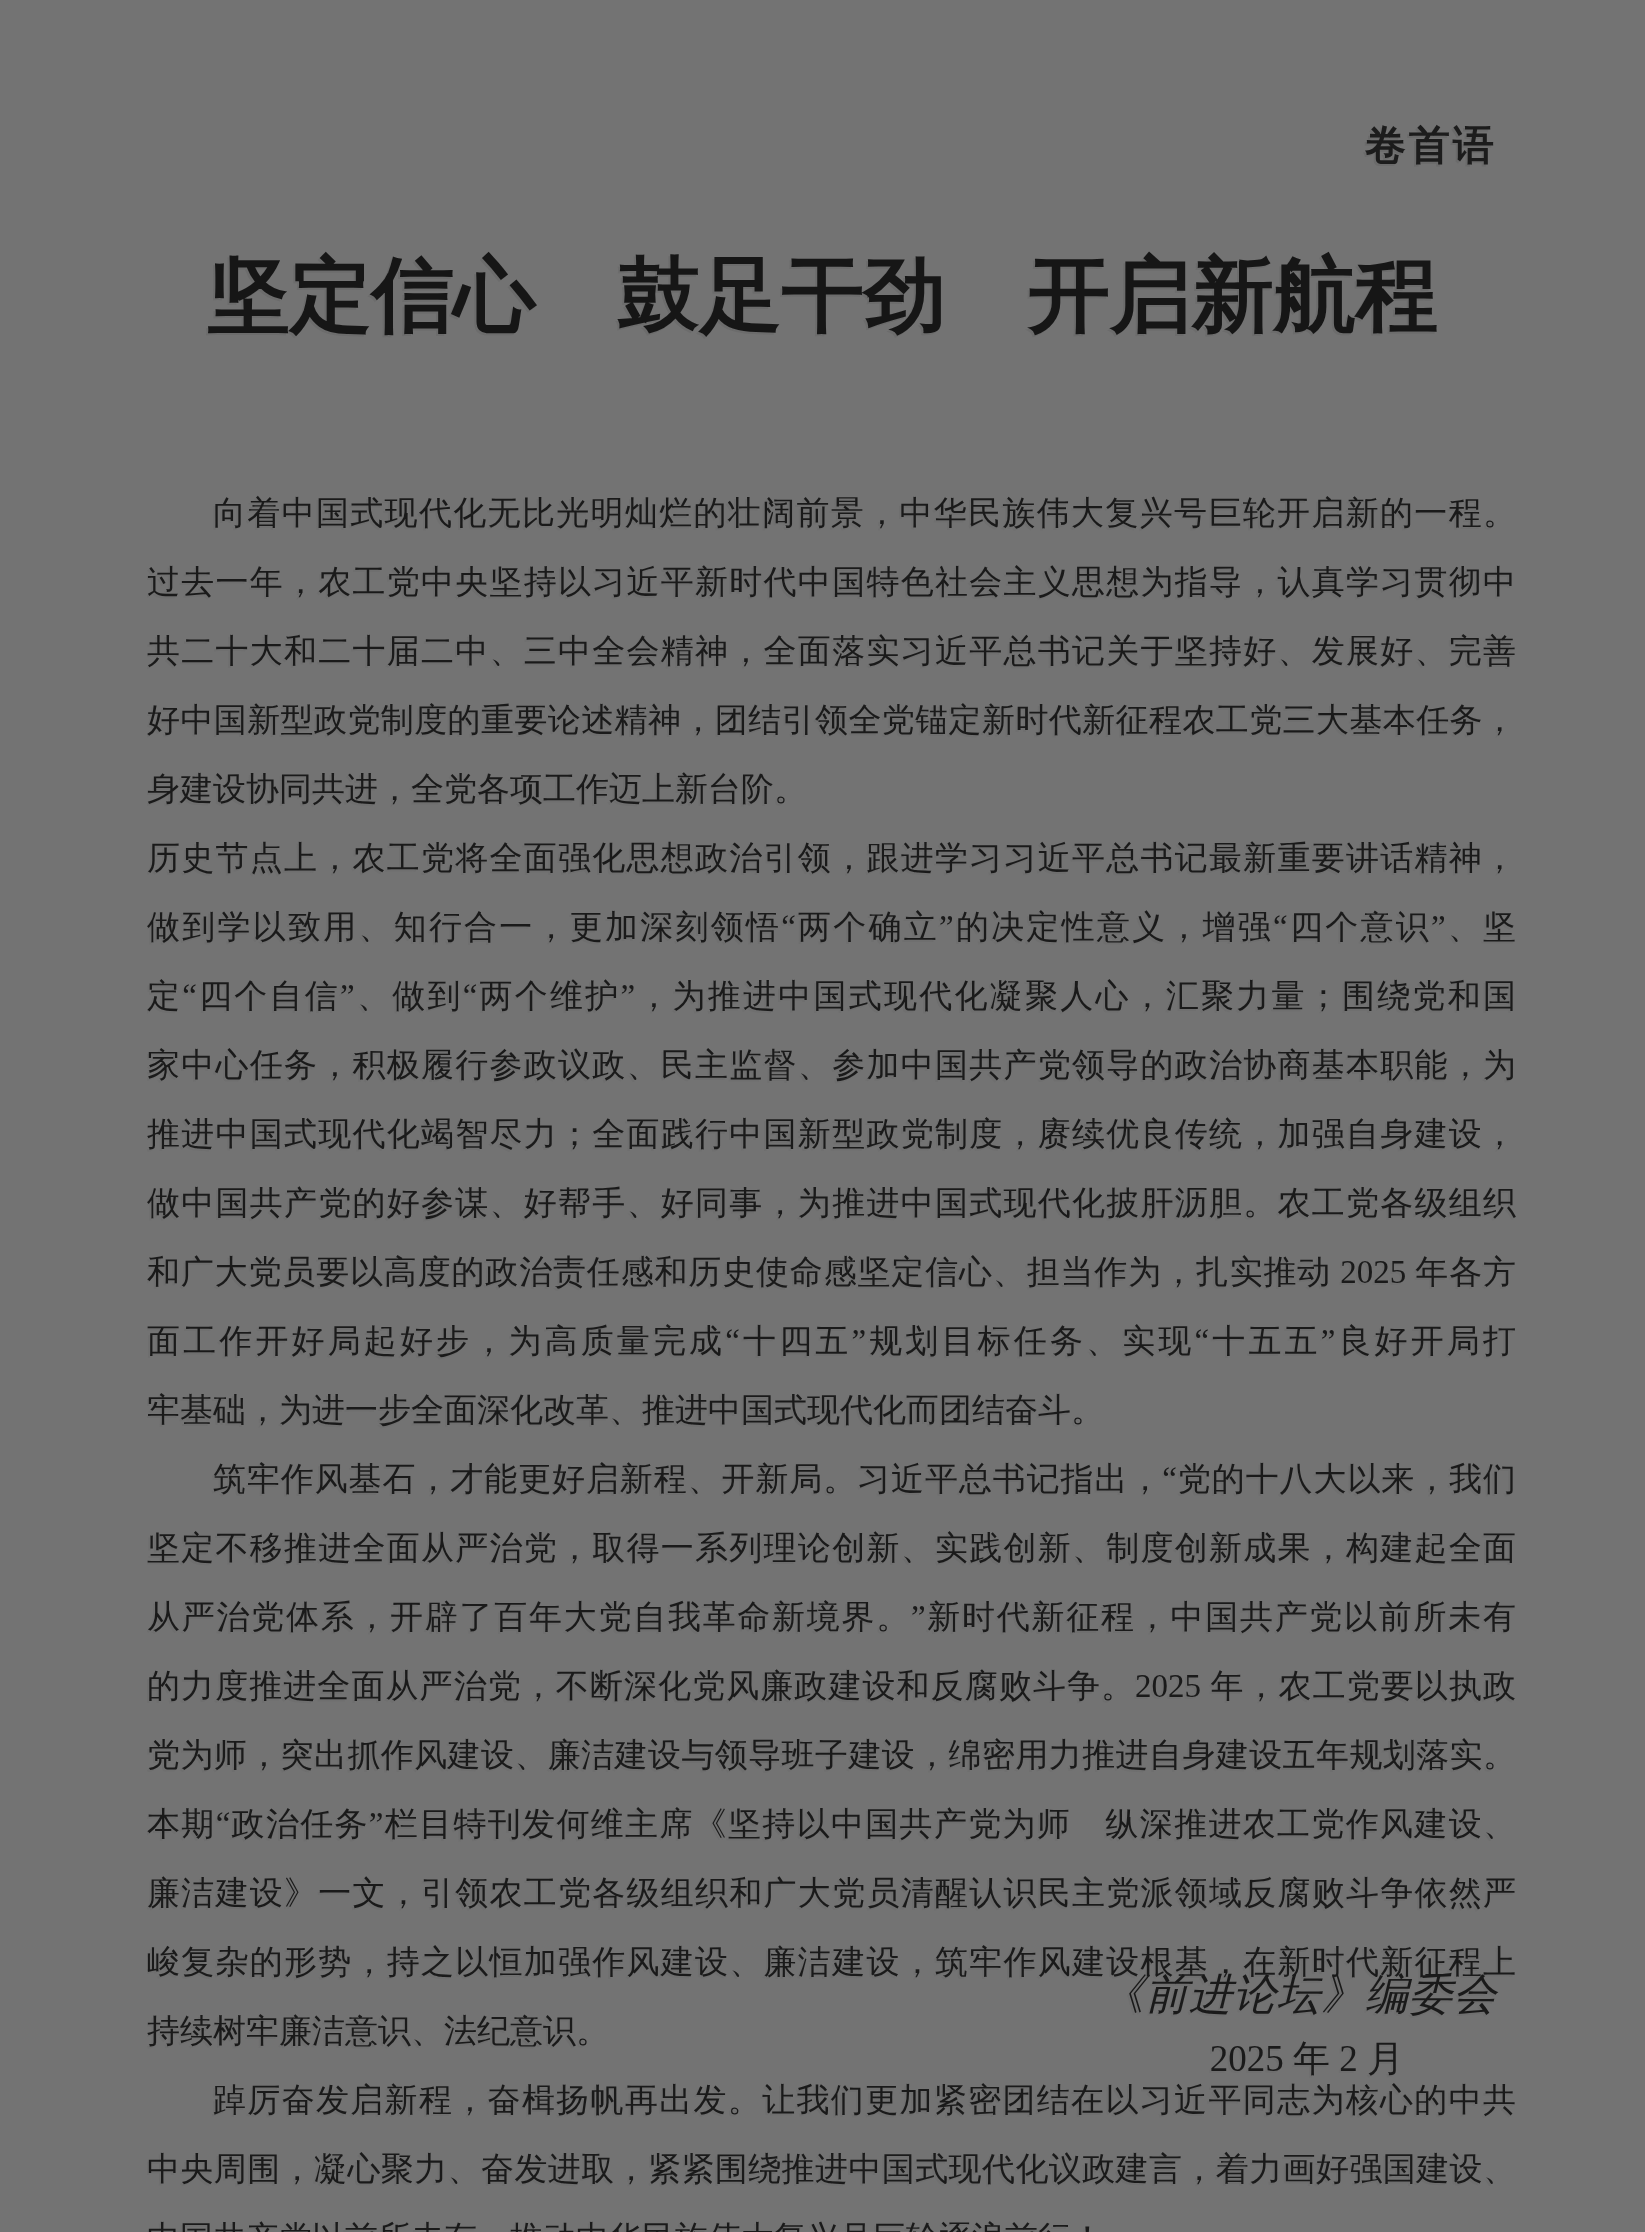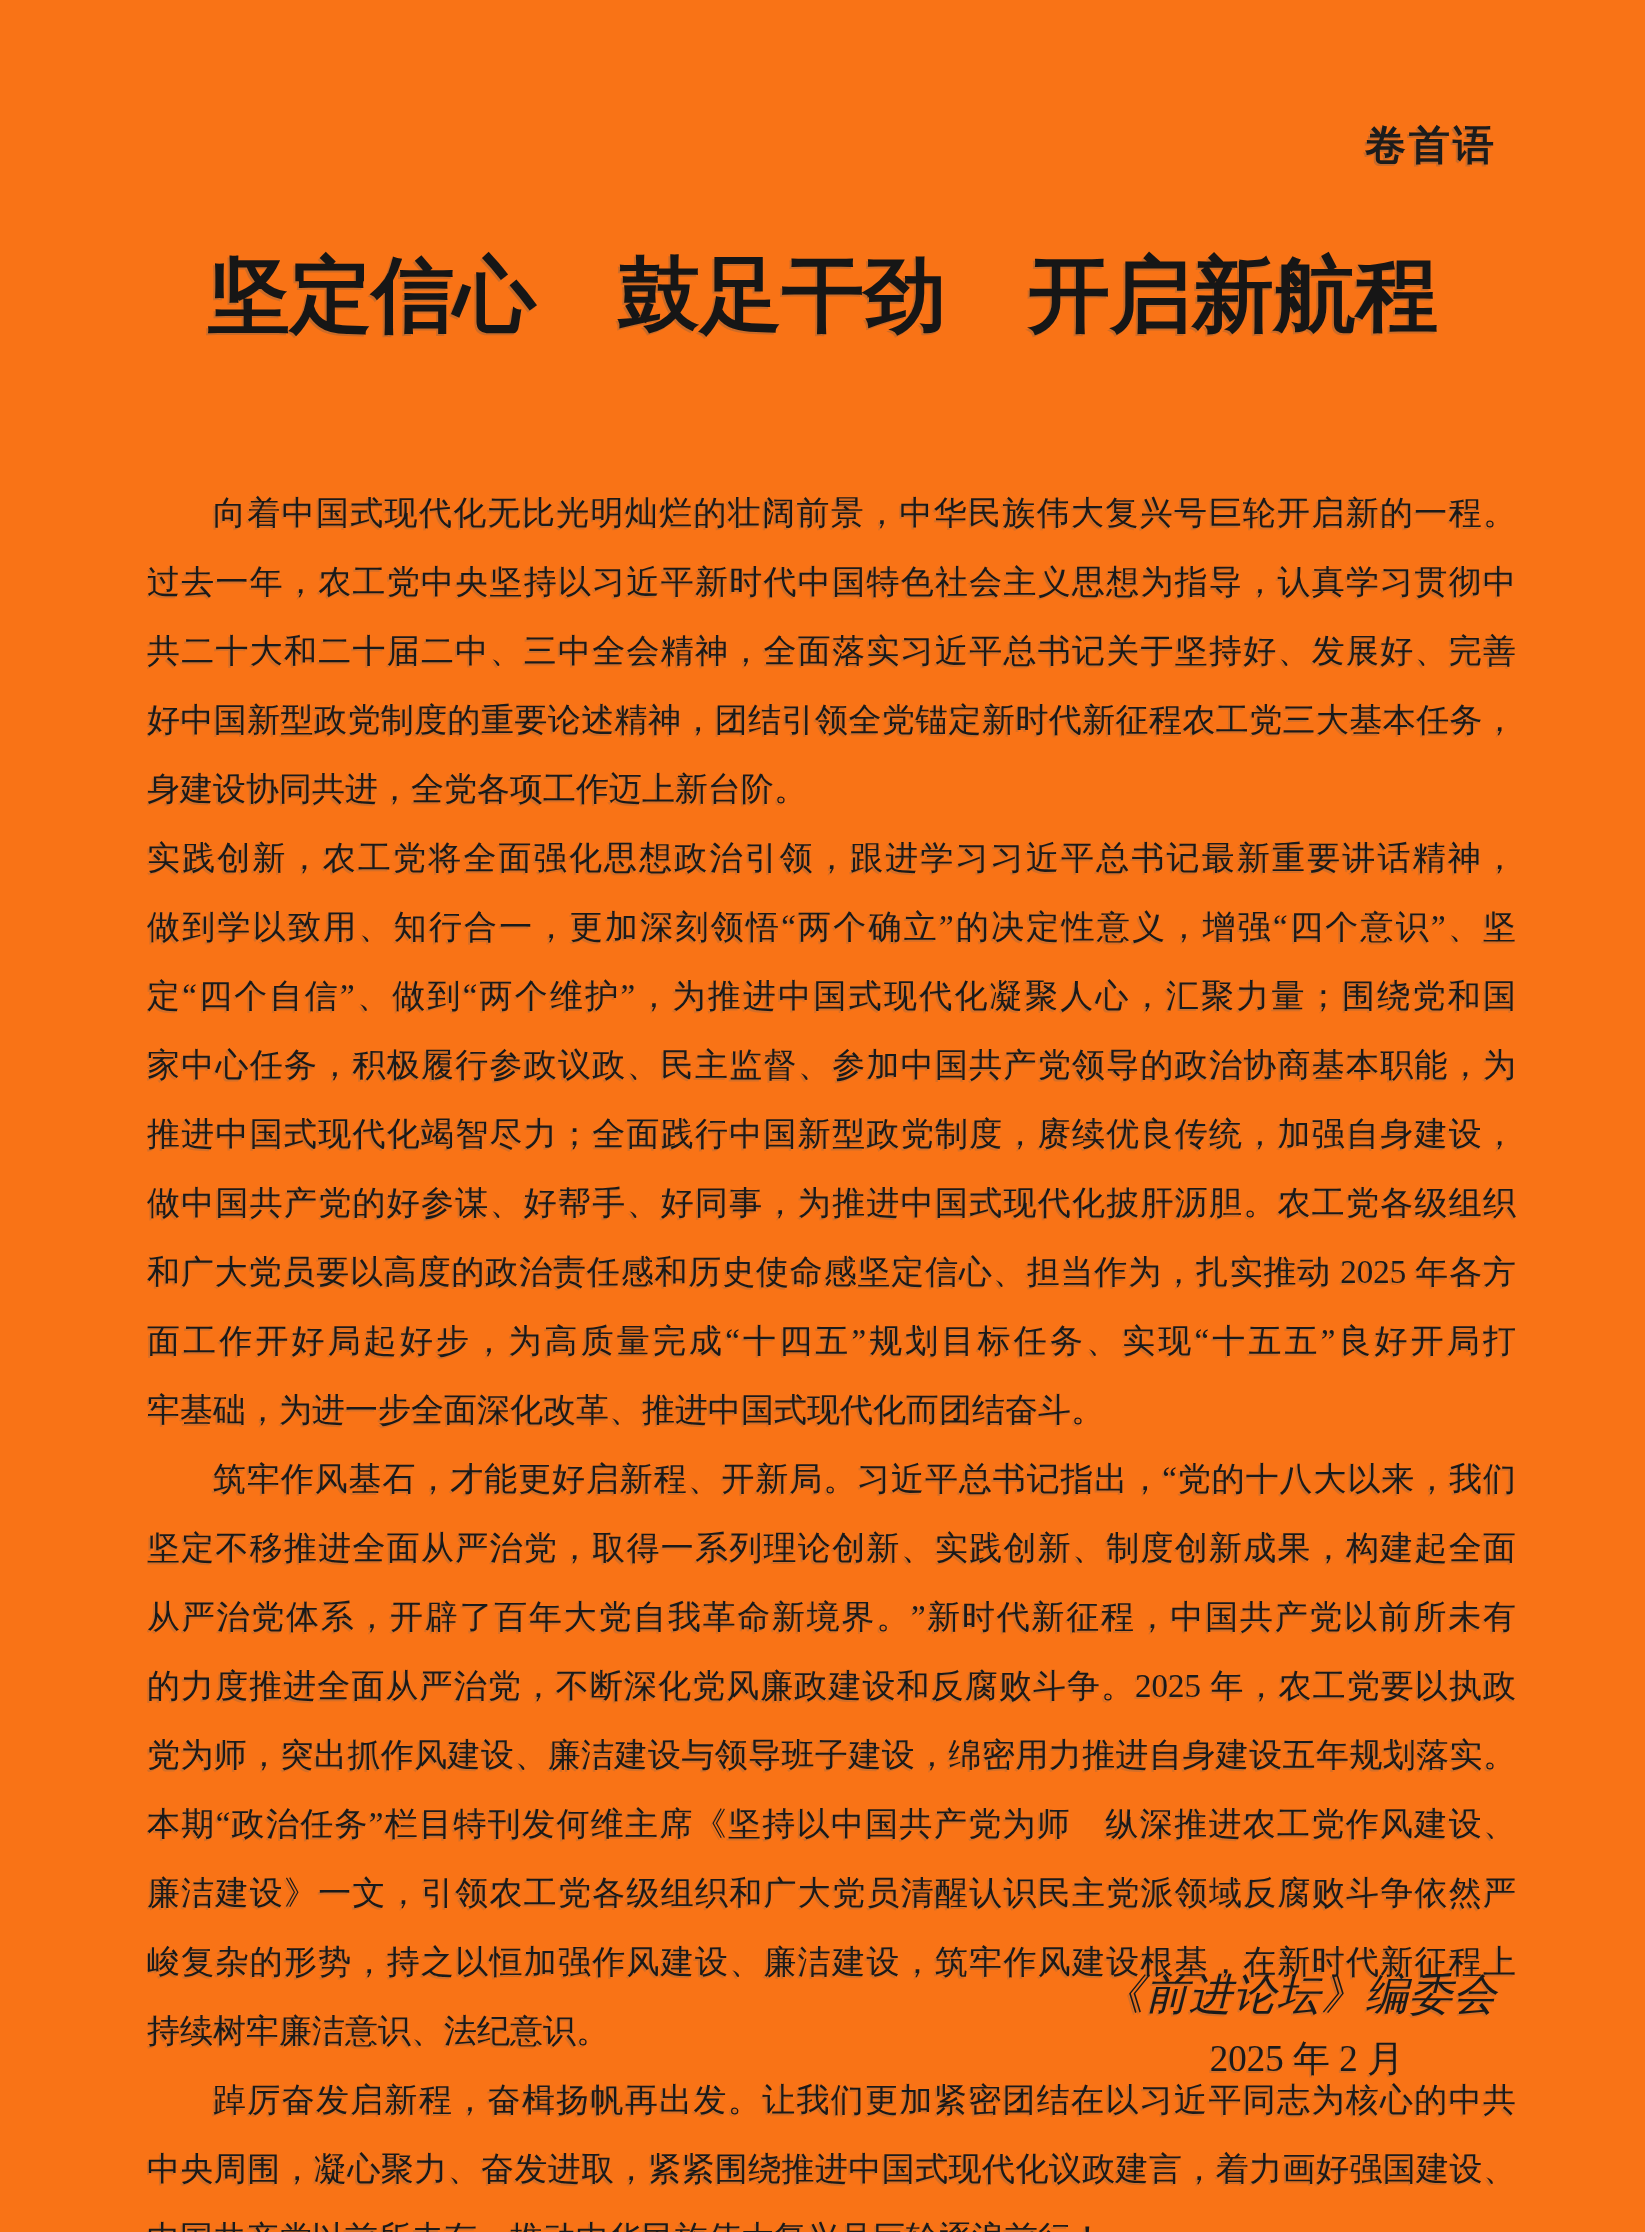--- a/index.html
+++ b/index.html
@@ -4,21 +4,21 @@
 <style>
   html, body {
     margin: 0;
     padding: 0;
     background: #ffffff;
   }
   .page {
     position: relative;
     width: 1646px;
     height: 2233px;
-    background: #f97316;
+    background: #737373;
     color: #1a1a1a;
     overflow: hidden;
     font-family: "Liberation Serif", "DejaVu Serif", serif;
   }
   .corner-label {
     position: absolute;
     top: 125px;
     right: 149px;
     font-family: "Liberation Sans", "DejaVu Sans", sans-serif;
     font-weight: bold;
@@ -94,21 +94,21 @@
   <div class="corner-label">卷首语</div>
 
   <h1 class="doc-title">坚定信心　鼓足干劲　开启新航程</h1>
 
   <div class="article-body" id="article-body">
       <div class="line indent">向着中国式现代化无比光明灿烂的壮阔前景，中华民族伟大复兴号巨轮开启新的一程。</div>
       <div class="line">过去一年，农工党中央坚持以习近平新时代中国特色社会主义思想为指导，认真学习贯彻中</div>
       <div class="line">共二十大和二十届二中、三中全会精神，全面落实习近平总书记关于坚持好、发展好、完善</div>
       <div class="line">好中国新型政党制度的重要论述精神，团结引领全党锚定新时代新征程农工党三大基本任务，</div>
       <div class="line para-end">身建设协同共进，全党各项工作迈上新台阶。</div>
-      <div class="line">实践创新，农工党将全面强化思想政治引领，跟进学习习近平总书记最新重要讲话精神，</div>
+      <div class="line">历史节点上，农工党将全面强化思想政治引领，跟进学习习近平总书记最新重要讲话精神，</div>
       <div class="line">做到学以致用、知行合一，更加深刻领悟“两个确立”的决定性意义，增强“四个意识”、坚</div>
       <div class="line">定“四个自信”、做到“两个维护”，为推进中国式现代化凝聚人心，汇聚力量；围绕党和国</div>
       <div class="line">家中心任务，积极履行参政议政、民主监督、参加中国共产党领导的政治协商基本职能，为</div>
       <div class="line">推进中国式现代化竭智尽力；全面践行中国新型政党制度，赓续优良传统，加强自身建设，</div>
       <div class="line">做中国共产党的好参谋、好帮手、好同事，为推进中国式现代化披肝沥胆。农工党各级组织</div>
       <div class="line">和广大党员要以高度的政治责任感和历史使命感坚定信心、担当作为，扎实推动 2025 年各方</div>
       <div class="line">面工作开好局起好步，为高质量完成“十四五”规划目标任务、实现“十五五”良好开局打</div>
       <div class="line para-end">牢基础，为进一步全面深化改革、推进中国式现代化而团结奋斗。</div>
       <div class="line indent">筑牢作风基石，才能更好启新程、开新局。习近平总书记指出，“党的十八大以来，我们</div>
       <div class="line">坚定不移推进全面从严治党，取得一系列理论创新、实践创新、制度创新成果，构建起全面</div>

